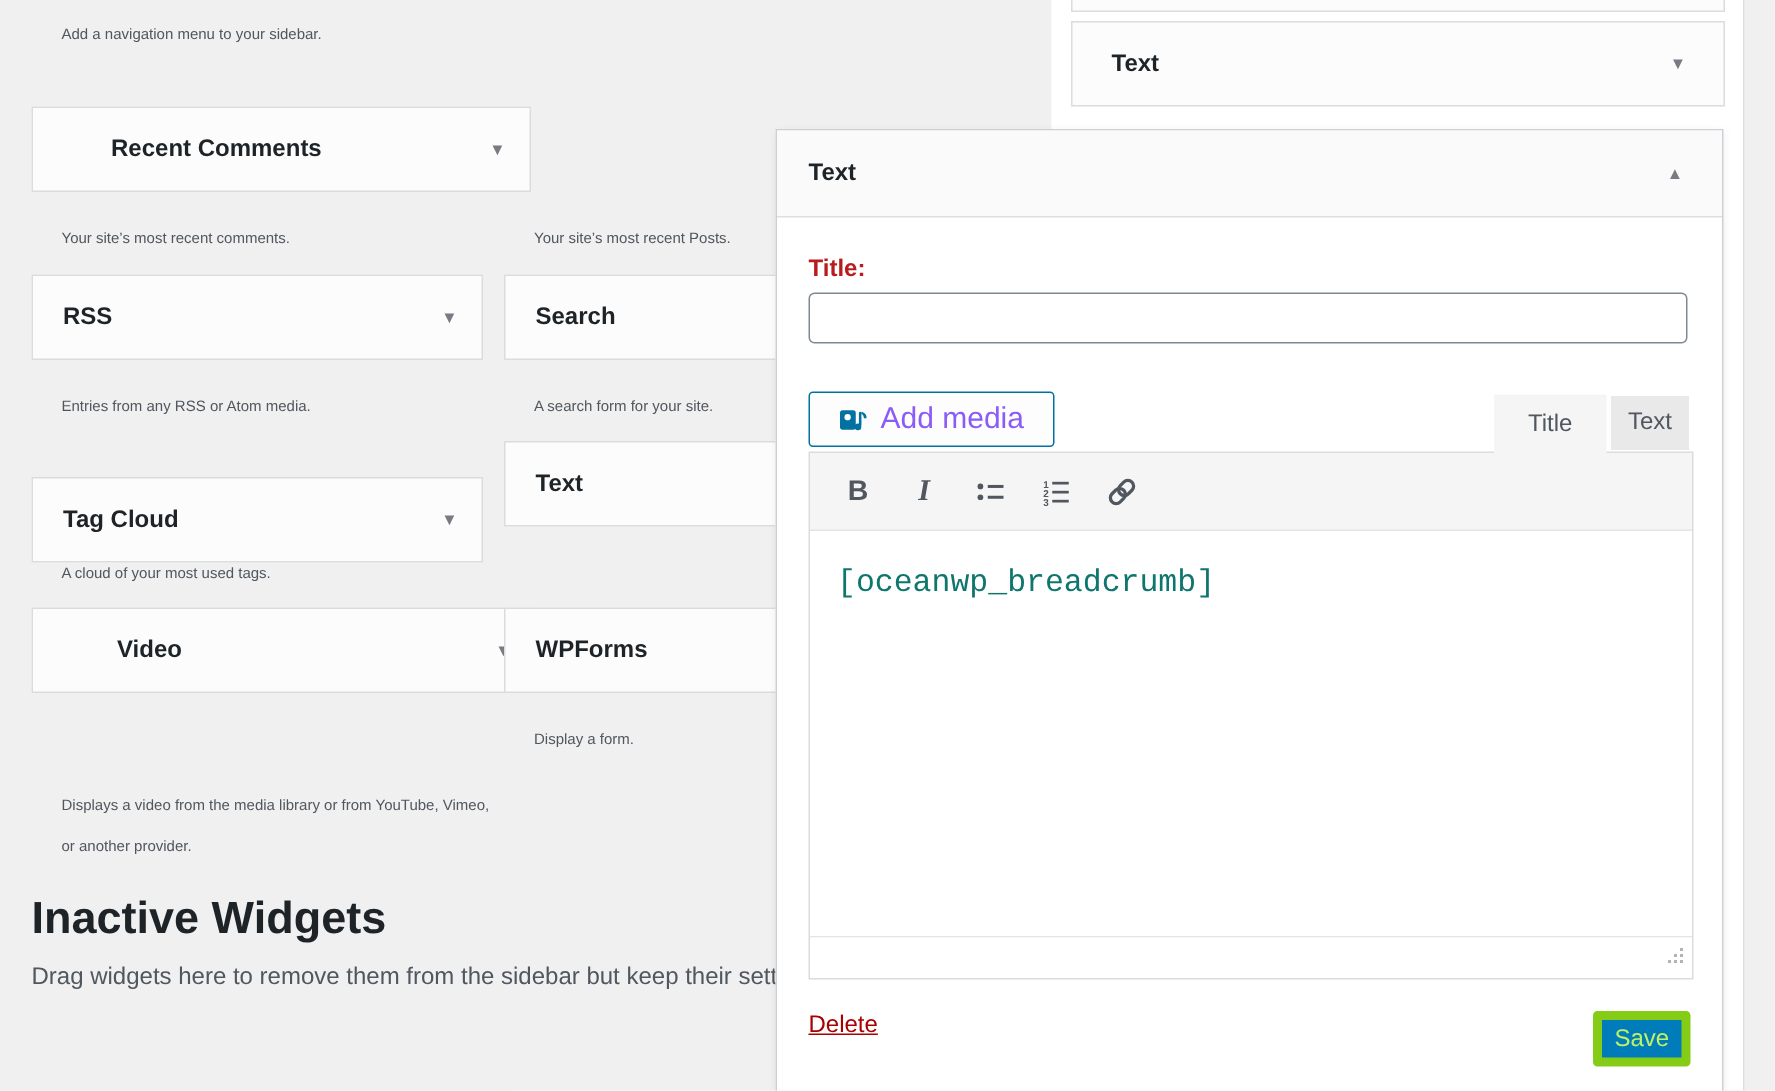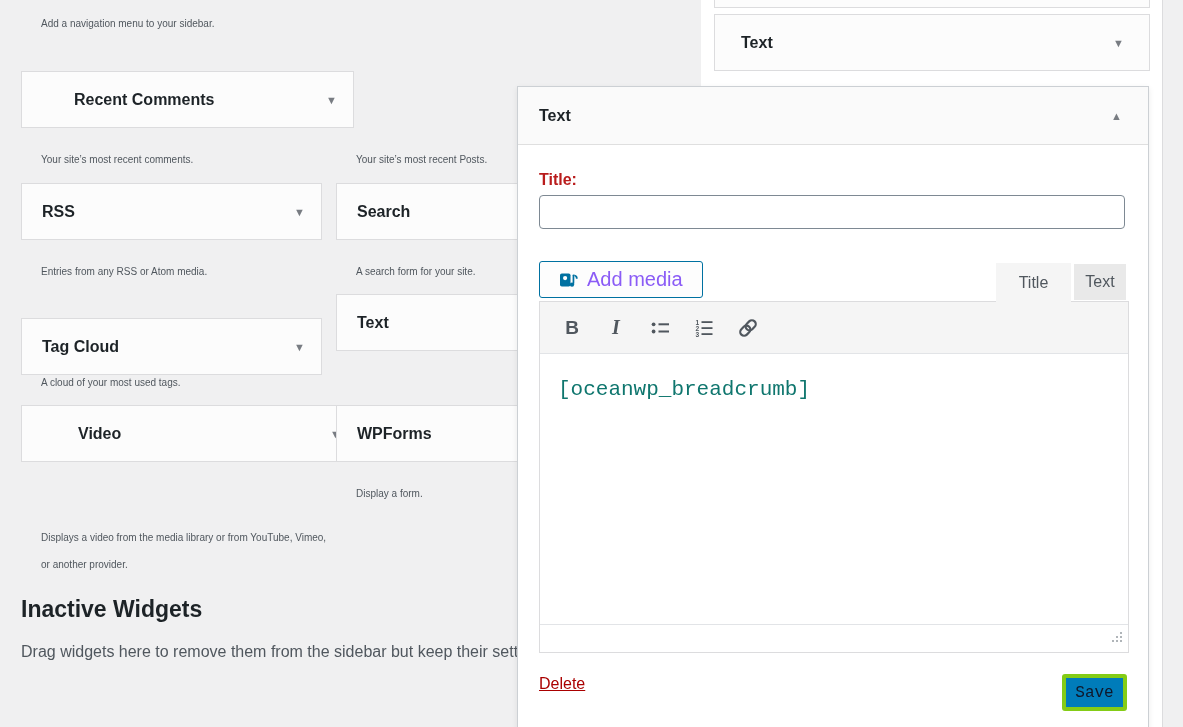--- a/index.html
+++ b/index.html
@@ -3,21 +3,21 @@
 <meta charset="utf-8">
 <style>
   html,body{margin:0;padding:0;}
   body{font-family:"Liberation Sans",sans-serif;background:#f0f0f1;}
   .stage{position:relative;width:1183px;height:727px;overflow:hidden;background:#f0f0f1;}
   
   .wdesc{position:absolute;color:#50575e;font-size:10px;line-height:27px;}
   .wbox{position:absolute;width:299px;height:55px;background:#fcfcfc;border:1px solid #dcdcde;display:flex;align-items:center;}
   .wtitle{padding-left:20px;font-size:16px;font-weight:600;color:#1d2327;}
   .warrow{position:absolute;right:16px;top:50%;transform:translateY(-50%);font-size:11px;color:#787c82;}
-  h2.inactive{position:absolute;left:21px;top:596px;margin:0;font-size:23px;font-weight:700;color:#1d2327;text-align:center;}
+  h2.inactive{position:absolute;left:21px;top:596px;margin:0;font-size:30px;font-weight:700;color:#1d2327;text-align:center;}
   
   .sidebar{position:absolute;left:701px;top:0;width:461px;height:727px;background:#fff;border-right:1px solid #dcdcde;z-index:5;}
   .frag{position:absolute;left:13px;top:-20px;width:434px;height:26px;background:#fcfcfc;border:1px solid #dcdcde;}
   .collapsed{position:absolute;left:13px;top:14px;width:434px;height:55px;background:#fcfcfc;border:1px solid #dcdcde;display:flex;align-items:center;}
   
   .panel{position:absolute;left:517px;top:86px;width:630px;height:702px;background:#fff;border:1px solid #ccd0d4;box-shadow:0 2px 6px rgba(0,0,0,.08);z-index:20;}
   .phead{position:absolute;left:0;top:0;right:0;height:57px;background:#fafafa;border-bottom:1px solid #dfdfdf;display:flex;align-items:center;}
   .phead .wtitle{padding-left:21px;font-size:16px;}
   .phead .warrow{right:26px;}
   .tlabel{position:absolute;left:21px;top:84px;font-size:16px;color:#b91c1c;font-weight:bold;}
@@ -28,21 +28,21 @@
   .tab.text{right:22px;top:177px;width:52px;height:36px;background:#e9e9e9;}
   .editor{position:absolute;left:21px;top:214px;width:588px;height:350px;border:1px solid #dcdcde;background:#fff;box-sizing:content-box;}
   .toolbar{height:51px;background:#f5f5f5;border-bottom:1px solid #e2e4e7;display:flex;align-items:center;padding-left:15px;gap:10px;}
   .tbtn{width:34px;height:32px;display:flex;align-items:center;justify-content:center;background:transparent;border:none;color:#50575e;cursor:pointer;}
   .tbtn .bold{font-size:19px;font-weight:700;font-family:"Liberation Sans",sans-serif;}
   .tbtn .italic{font-size:20px;font-style:italic;font-weight:600;font-family:"Liberation Serif",serif;}
   .econtent{height:271px;border-bottom:1px solid #e2e4e7;font-family:Liberation Mono, monospace;font-size:21px;color:#0f766e;padding:24px 0 0 18px;box-sizing:border-box;cursor:text;}
   .statusbar{height:26px;position:relative;background:#fff;}
   .grip{position:absolute;right:5px;top:6px;}
   .dellink{position:absolute;left:21px;top:588px;font-size:16px;color:#a00;text-decoration:underline;cursor:pointer;}
-  .savebtn{position:absolute;right:21px;top:587px;width:65px;height:37px;background:#007cba;border:4px solid #84cc16;border-radius:3px;color:#0f172a;font-size:16px;font-family:Liberation Mono, monospace;cursor:pointer;}
+  .savebtn{position:absolute;right:21px;top:587px;width:65px;height:37px;background:#007cba;border:6px solid #84cc16;border-radius:3px;color:#bef264;font-size:16px;font-family:Liberation Sans, sans-serif;cursor:pointer;}
   .dragdesc{position:absolute;left:21px;top:638px;width:540px;font-size:16px;line-height:27px;color:#50575e;}
 </style>
 </head>
 <body>
 
 <div class="stage">
 
   <div class="wdesc" style="left:41px;top:10px;width:250px;">Add a navigation menu to your sidebar.</div>
 
   <div class="wbox" style="left:21px;top:71px;padding-left:32px;">

